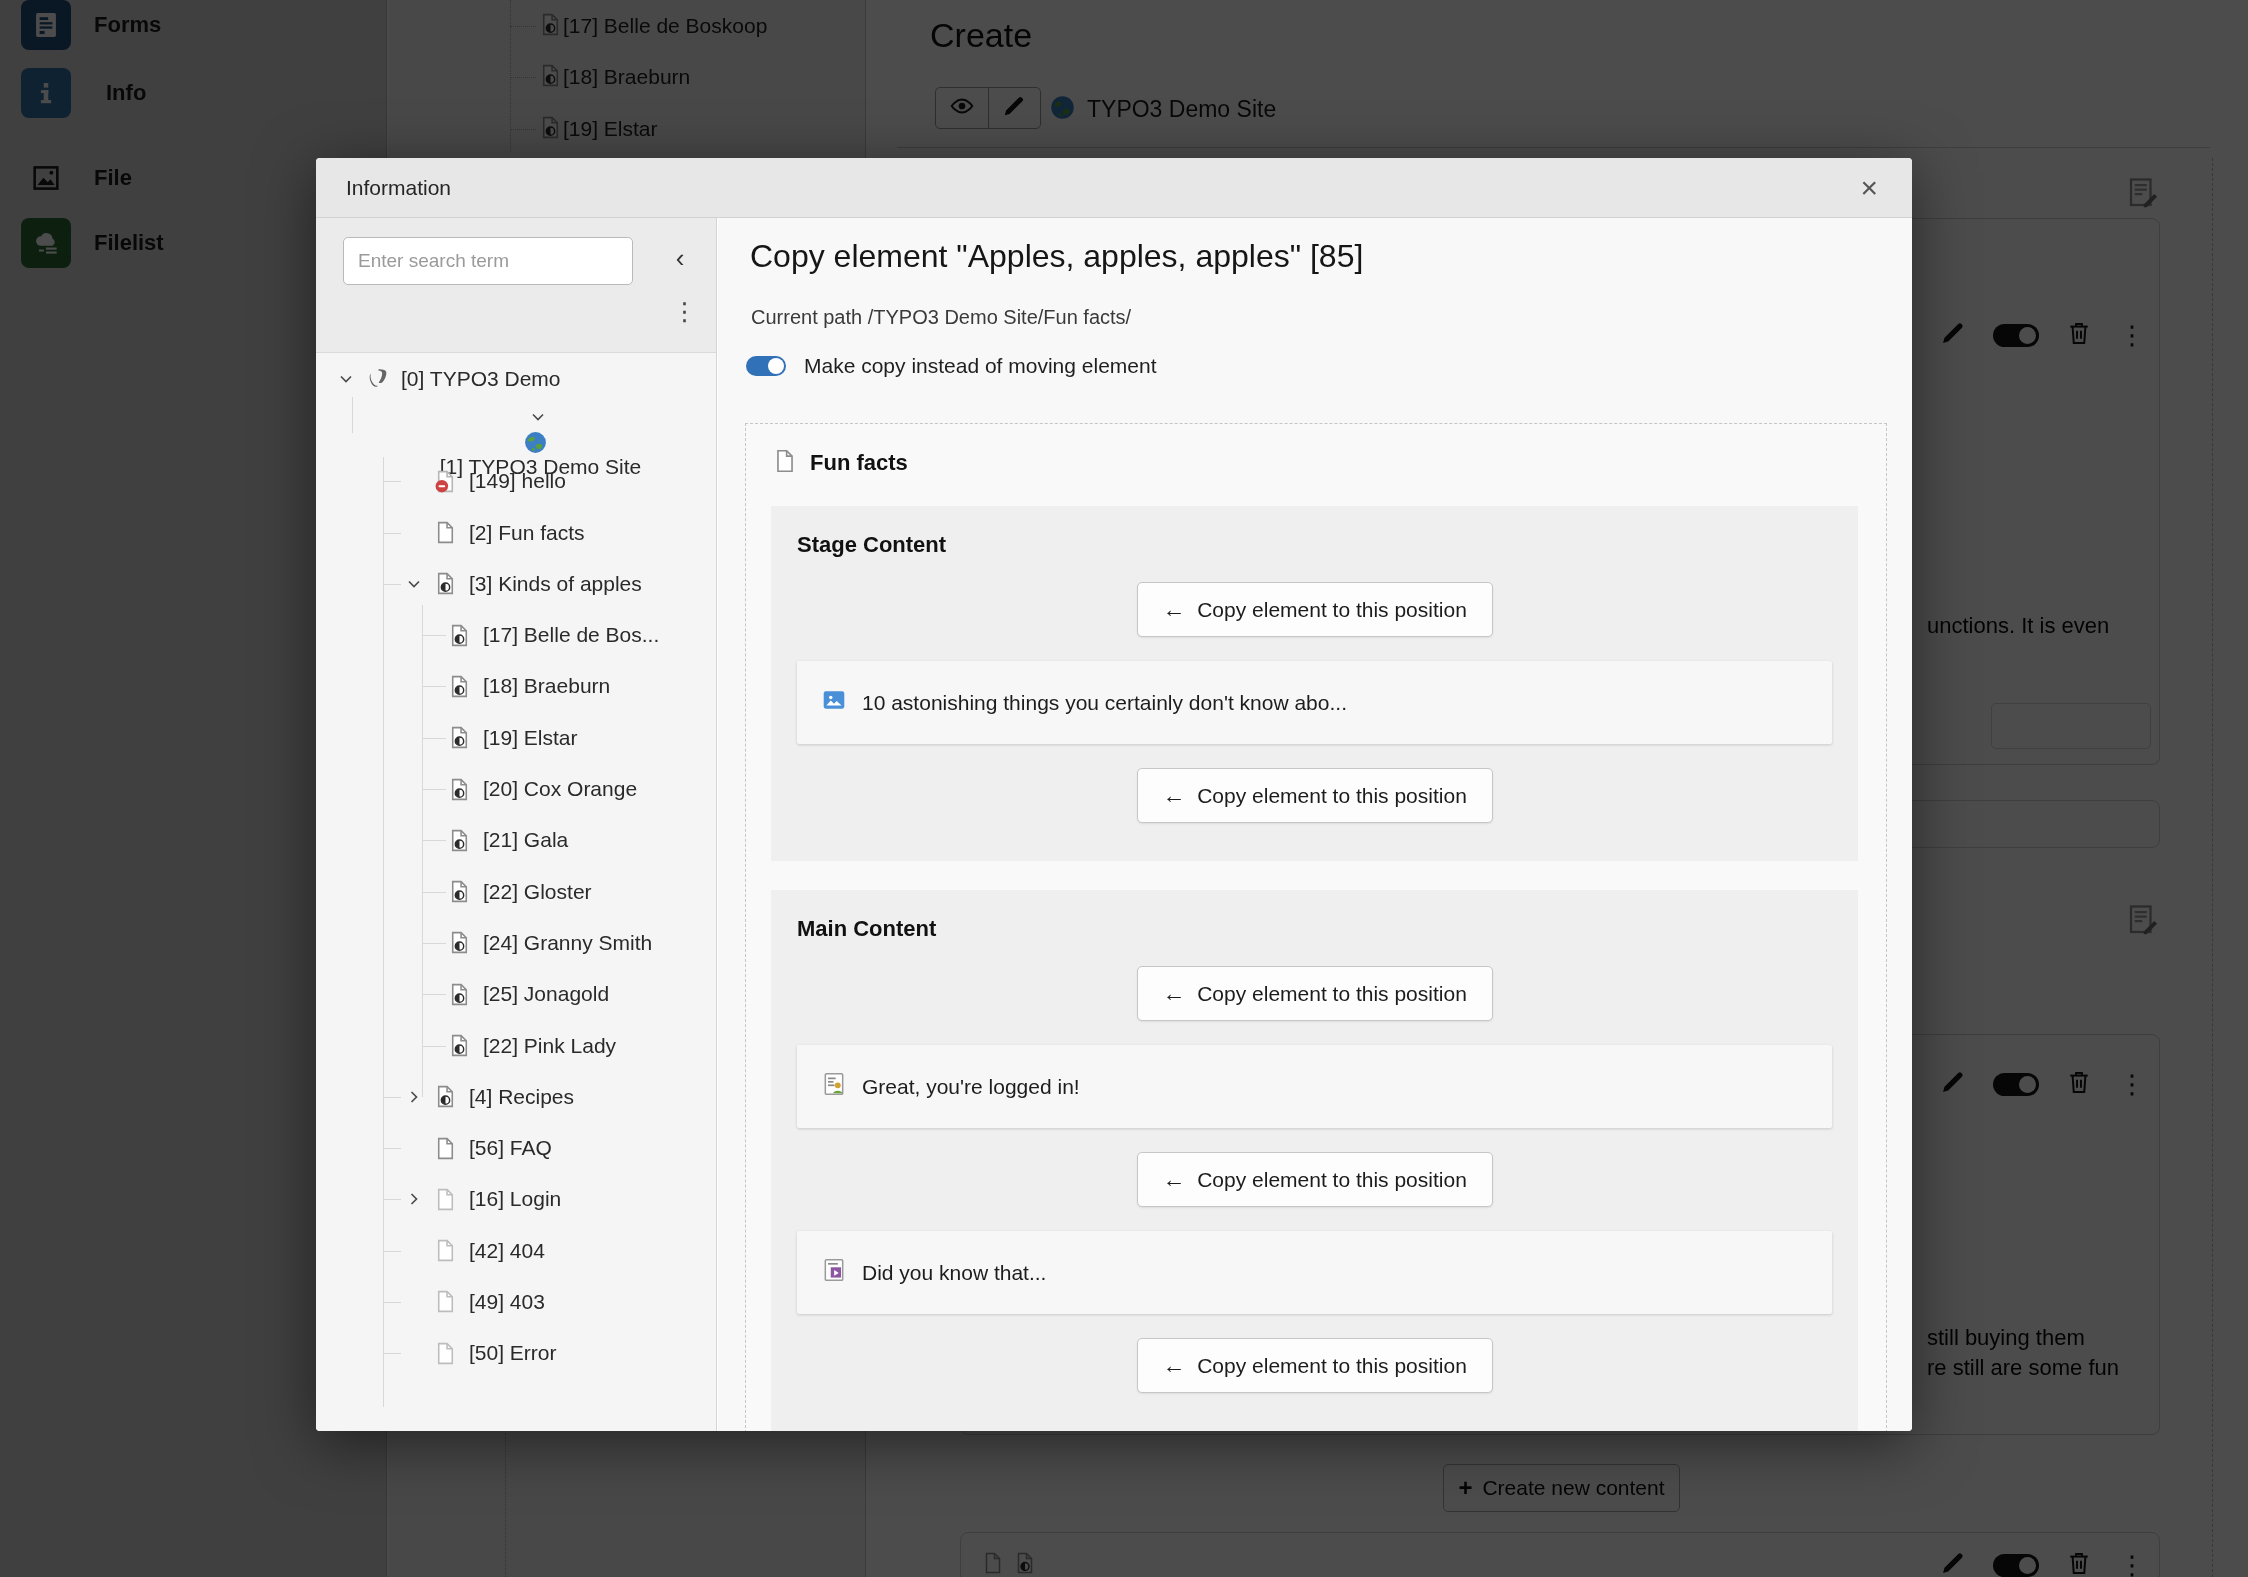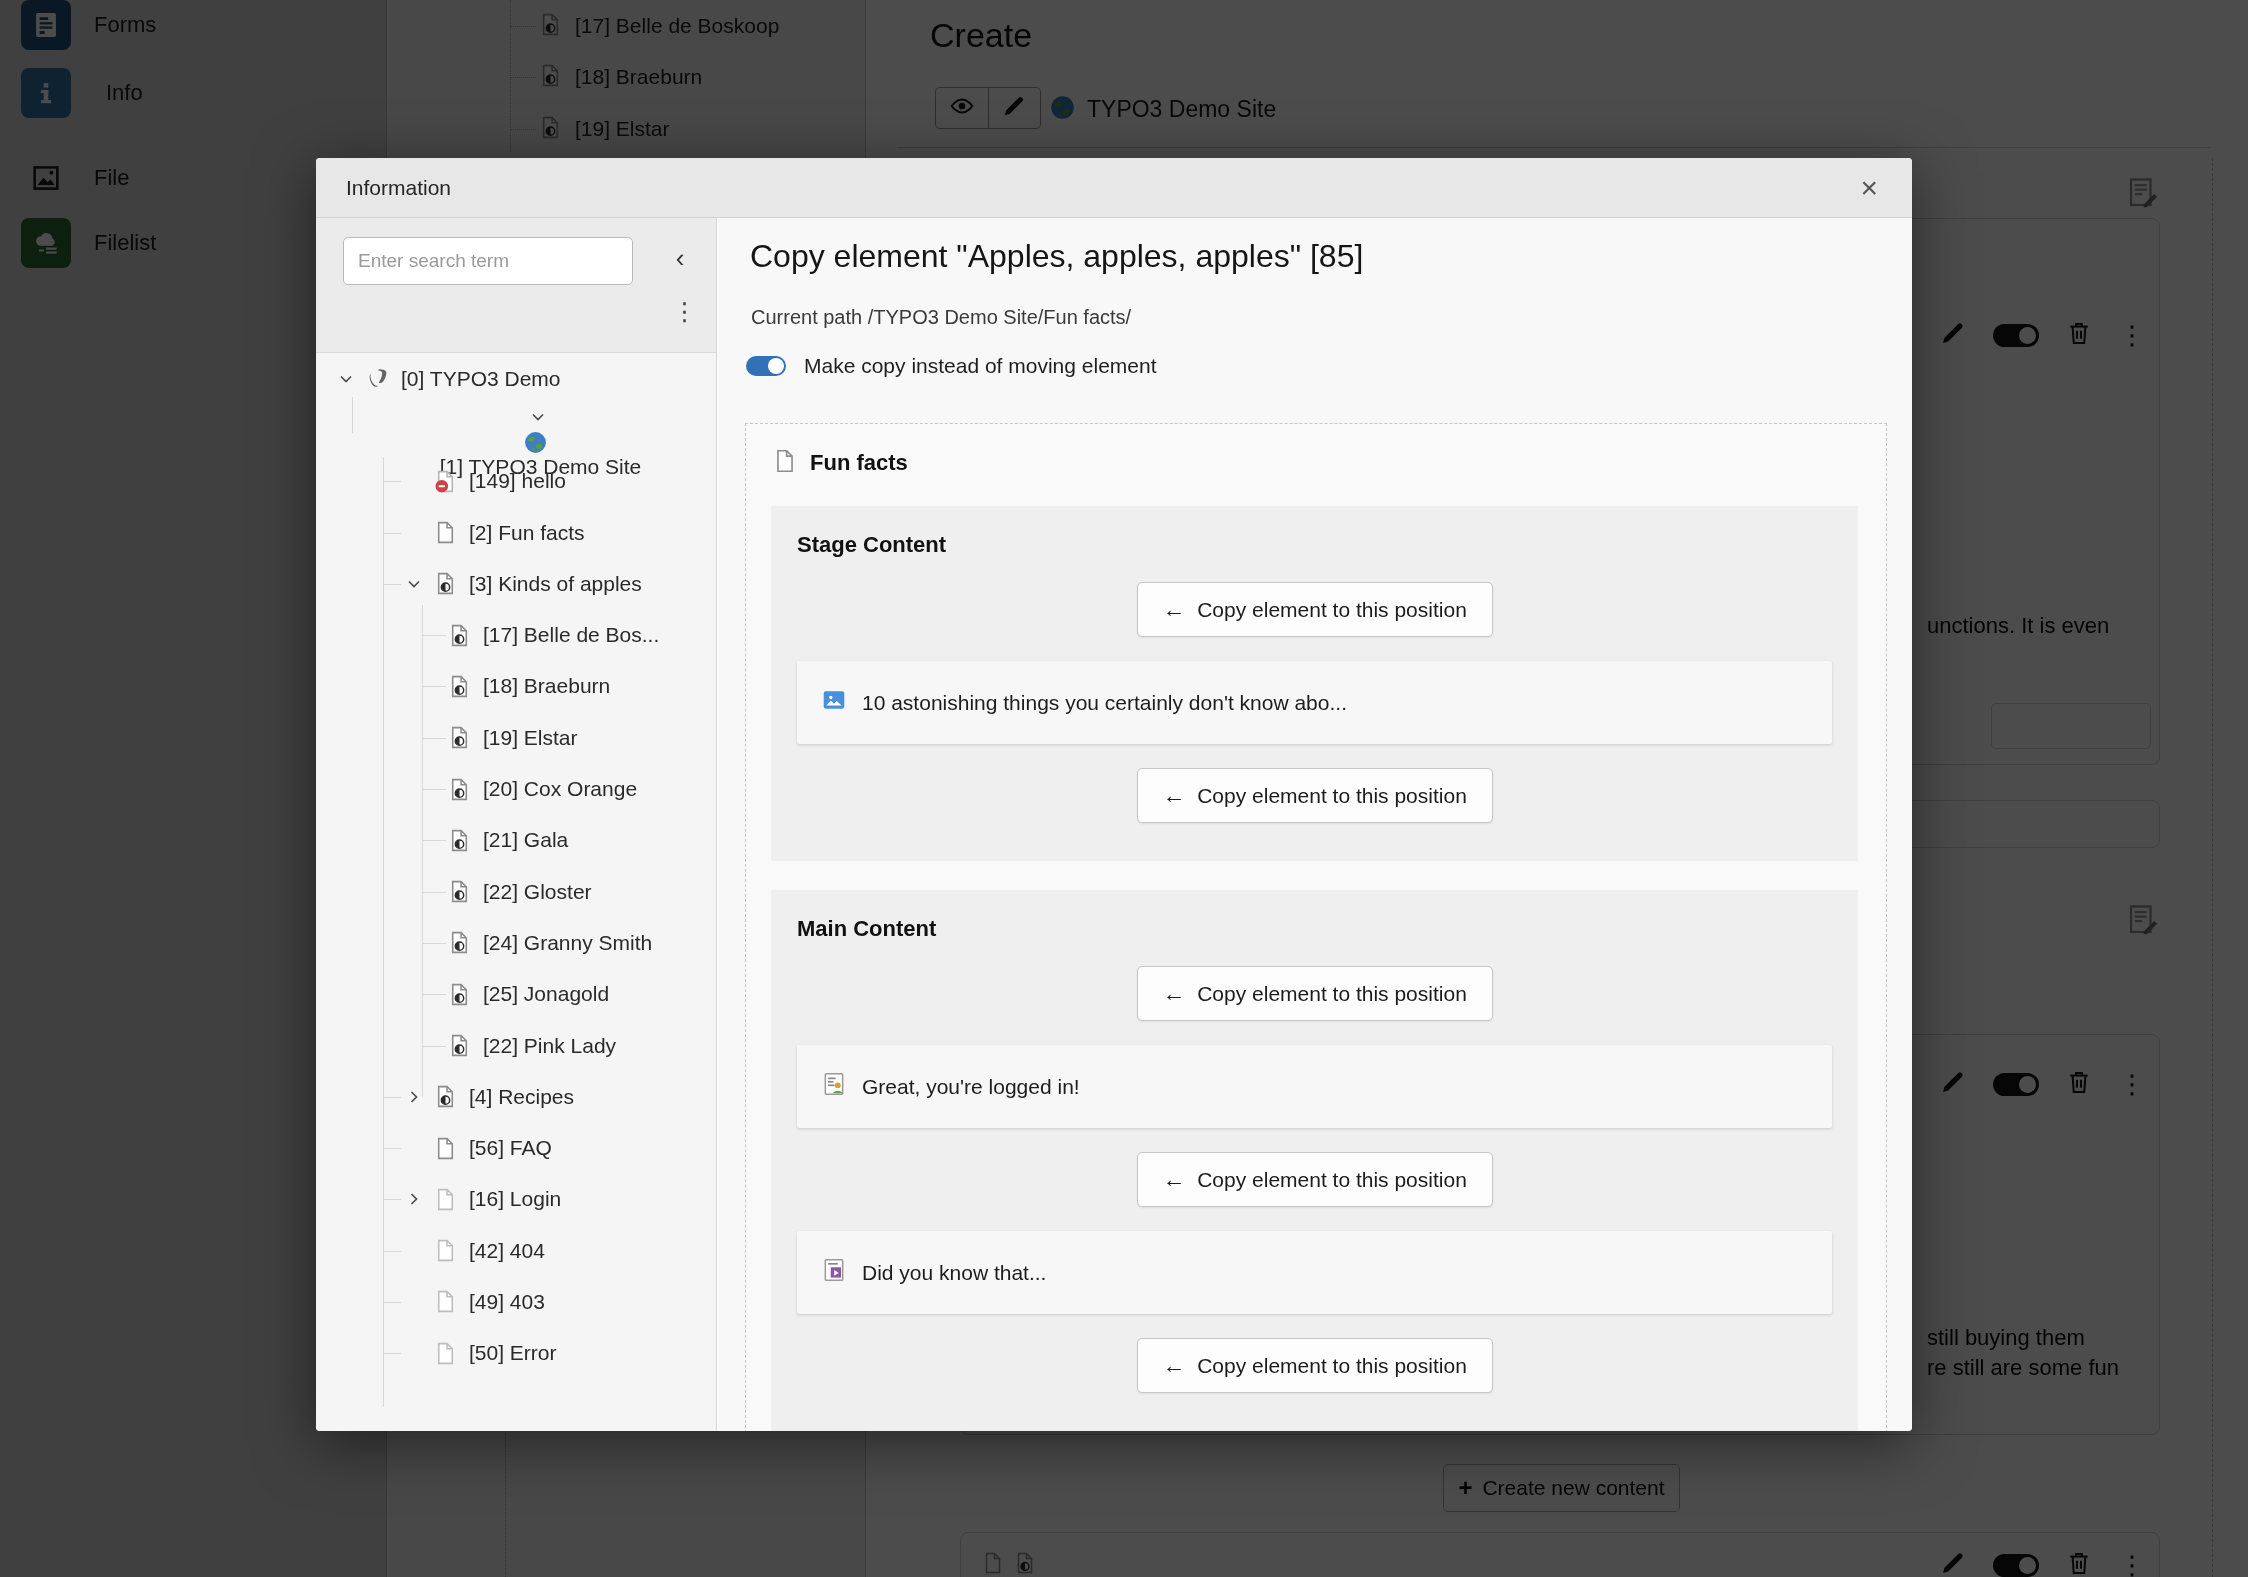--- a/index.html
+++ b/index.html
@@ -2,31 +2,31 @@
 <html><head>
 <meta charset="utf-8">
 <style>
   html,body{margin:0;padding:0;background:#222;}
   .stage{position:relative;width:2248px;height:1577px;overflow:hidden;background:#fff;
          font-family:"Liberation Sans",sans-serif;-webkit-font-smoothing:antialiased;}
   .stage *{box-sizing:border-box;}
 
   
   .backdrop{position:absolute;inset:0;z-index:1;}
-  .module-menu{position:absolute;left:0;top:0;width:387px;height:1577px;background:#d7d7d7;border-right:1px solid #b9b9b9;}
+  .module-menu{position:absolute;left:0;top:0;width:387px;height:1577px;background:#d7d7d7;border-right:1px solid #b9b9b9;font-weight:bold;}
   .mod-item{position:absolute;left:21px;width:350px;height:50px;display:flex;align-items:center;cursor:pointer;}
   .mod-0{top:0;} .mod-1{top:68px;gap:12px;} .mod-2{top:153px;} .mod-3{top:218px;}
   .mod-tile{width:50px;height:50px;border-radius:8px;display:flex;align-items:center;justify-content:center;flex:0 0 50px;}
   .mod-tile svg{width:34px;height:34px;}
   .mod-label{margin-left:23px;font-size:22px;color:#1c1c1c;}
 
   .pagetree-panel{position:absolute;left:388px;top:0;width:478px;height:1577px;background:#f2f2f2;border-right:1px solid #c5c5c5;}
   .bg-guide-v{position:absolute;left:122px;top:0;height:152px;border-left:1px dotted #b0b0b0;}
   .bg-guide-v2{position:absolute;left:117px;top:1433px;height:144px;border-left:1px dotted #b0b0b0;}
-  .bg-tree-item{position:absolute;left:150px;height:44px;display:flex;align-items:center;gap:12px;}
+  .bg-tree-item{position:absolute;left:150px;height:44px;display:flex;align-items:center;}
   .bg-tree-item svg{width:25px;height:25px;}
   .bg-tree-label{font-size:21px;color:#222;}
   .bg-stub{position:absolute;left:122px;width:26px;border-top:1px dotted #b0b0b0;}
 
   .content-bg{position:absolute;left:867px;top:0;right:0;height:1577px;background:#fff;}
   .bg-h1{position:absolute;left:63px;top:16px;font-size:34px;font-weight:500;color:#111;}
   .bg-btngroup{position:absolute;left:68px;top:87px;width:106px;height:42px;border:1px solid #9a9a9a;border-radius:5px;display:flex;background:#fff;}
   .bg-btn{flex:1;display:flex;align-items:center;justify-content:center;cursor:pointer;}
   .bg-btn + .bg-btn{border-left:1px solid #9a9a9a;}
   .bg-btn svg{width:26px;height:26px;}

